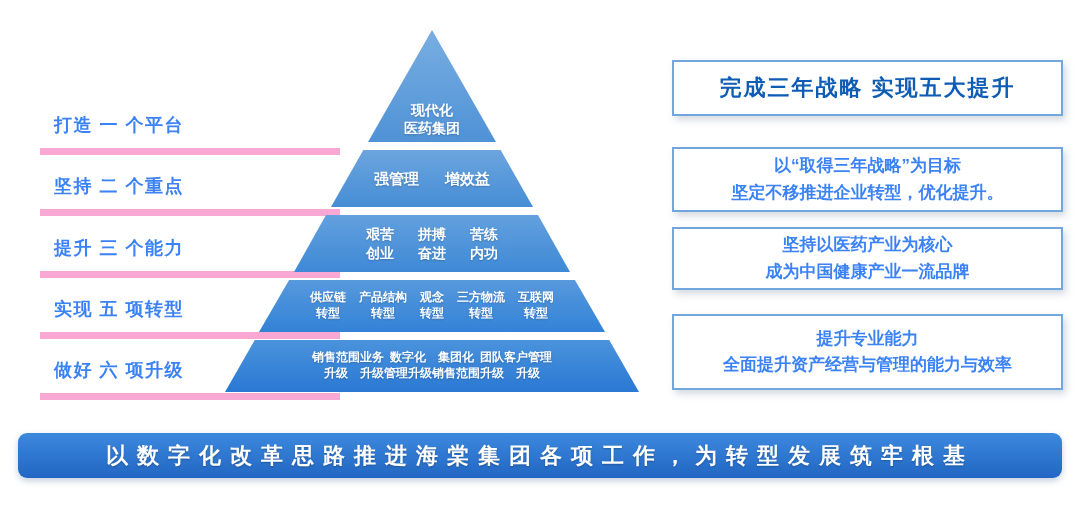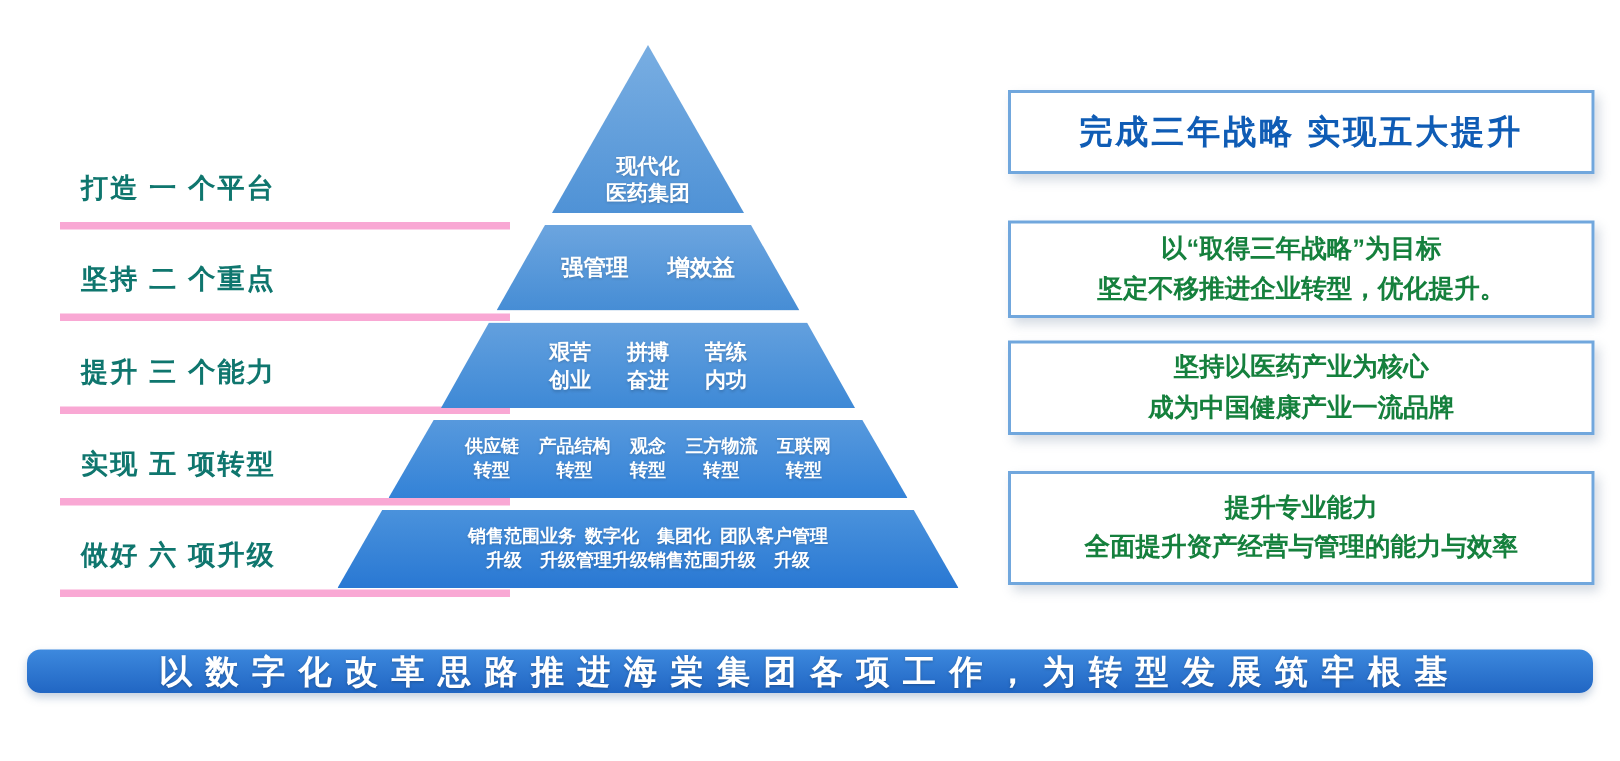--- a/index.html
+++ b/index.html
@@ -3,23 +3,23 @@
 <meta charset="utf-8">
 <style>
   * { margin:0; padding:0; box-sizing:border-box; }
   html,body { background:#ffffff; }
   body { font-family:"Liberation Sans","DejaVu Sans",sans-serif; }
   .slide { position:relative; width:1080px; height:507px; background:#ffffff; overflow:hidden; }
 
   
   .label-row {
     position:absolute; left:40px; width:300px;
-    border-bottom:5px solid #f9a8d4;
+    border-bottom:7px solid #f9a8d4;
     padding:0 0 11px 14px;
-    font-size:18px; font-weight:bold; color:#0f766e; letter-spacing:1.5px;
+    font-size:18px; font-weight:bold; color:#3b82f6; letter-spacing:1.5px;
     white-space:nowrap;
   }
   .lr1{top:113px}.lr2{top:174px}.lr3{top:236px}.lr4{top:297px}.lr5{top:358px}
 
   
   .level {
     position:absolute;
     display:flex; align-items:center; justify-content:center;
     color:#fff; font-weight:bold; text-align:center;
     filter:drop-shadow(5px 3px 3px rgba(100,120,145,.38));
@@ -56,31 +56,31 @@
     font-size:12px;
   }
 
   
   .info-box {
     position:absolute; left:672px; width:391px;
     background:#ffffff;
     border:2px solid #71a7dd;
     box-shadow:3px 4px 7px rgba(120,140,165,.32);
     display:flex; align-items:center; justify-content:center;
-    text-align:center; color:#15803d; font-weight:bold;
+    text-align:center; color:#3b82f6; font-weight:bold;
   }
   .info-box .txt { white-space:pre-line; line-height:1.55; }
   .box1 { top:60px;  height:56px; font-size:22px; color:#0f5cb5; letter-spacing:2px;justify-content:center; }
   .box2 { top:147px; height:65px; font-size:17px; }
   .box3 { top:227px; height:63px; font-size:17px; }
   .box4 { top:314px; height:76px; font-size:17px; }
 
   
   .banner {
-    position:absolute; left:18px; top:433px; width:1044px; height:29px;
+    position:absolute; left:18px; top:433px; width:1044px; height:45px;
     background:linear-gradient(180deg,#3d89de,#2166c3);
     border-radius:9px;
     box-shadow:0 3px 6px rgba(90,120,160,.35);
     display:flex; align-items:center; justify-content:center;
     color:#ffffff; font-size:22px; font-weight:bold;
     letter-spacing:9px; text-shadow:0 1px 2px rgba(0,0,0,.25);
     white-space:nowrap;
   }
 </style>
 </head>

